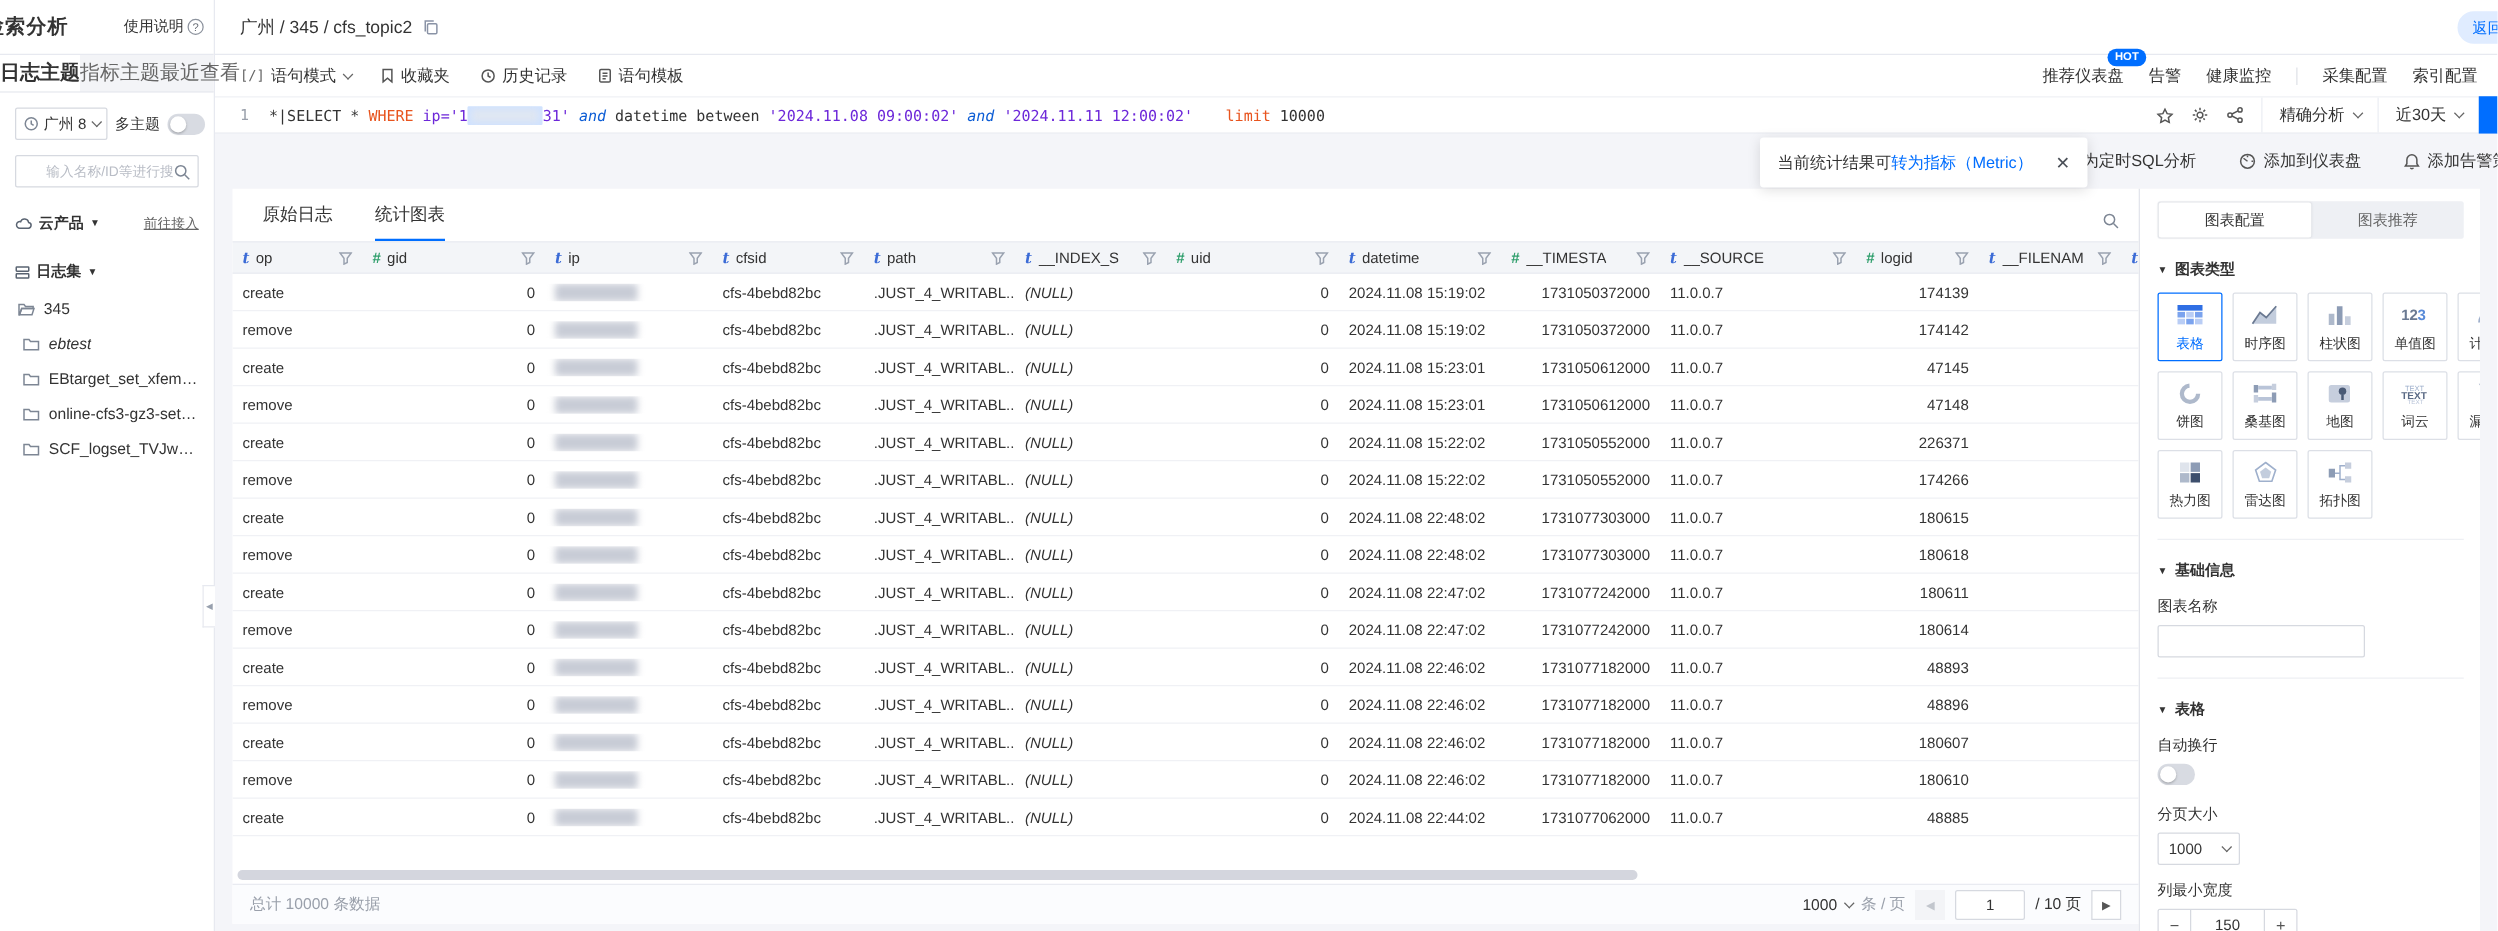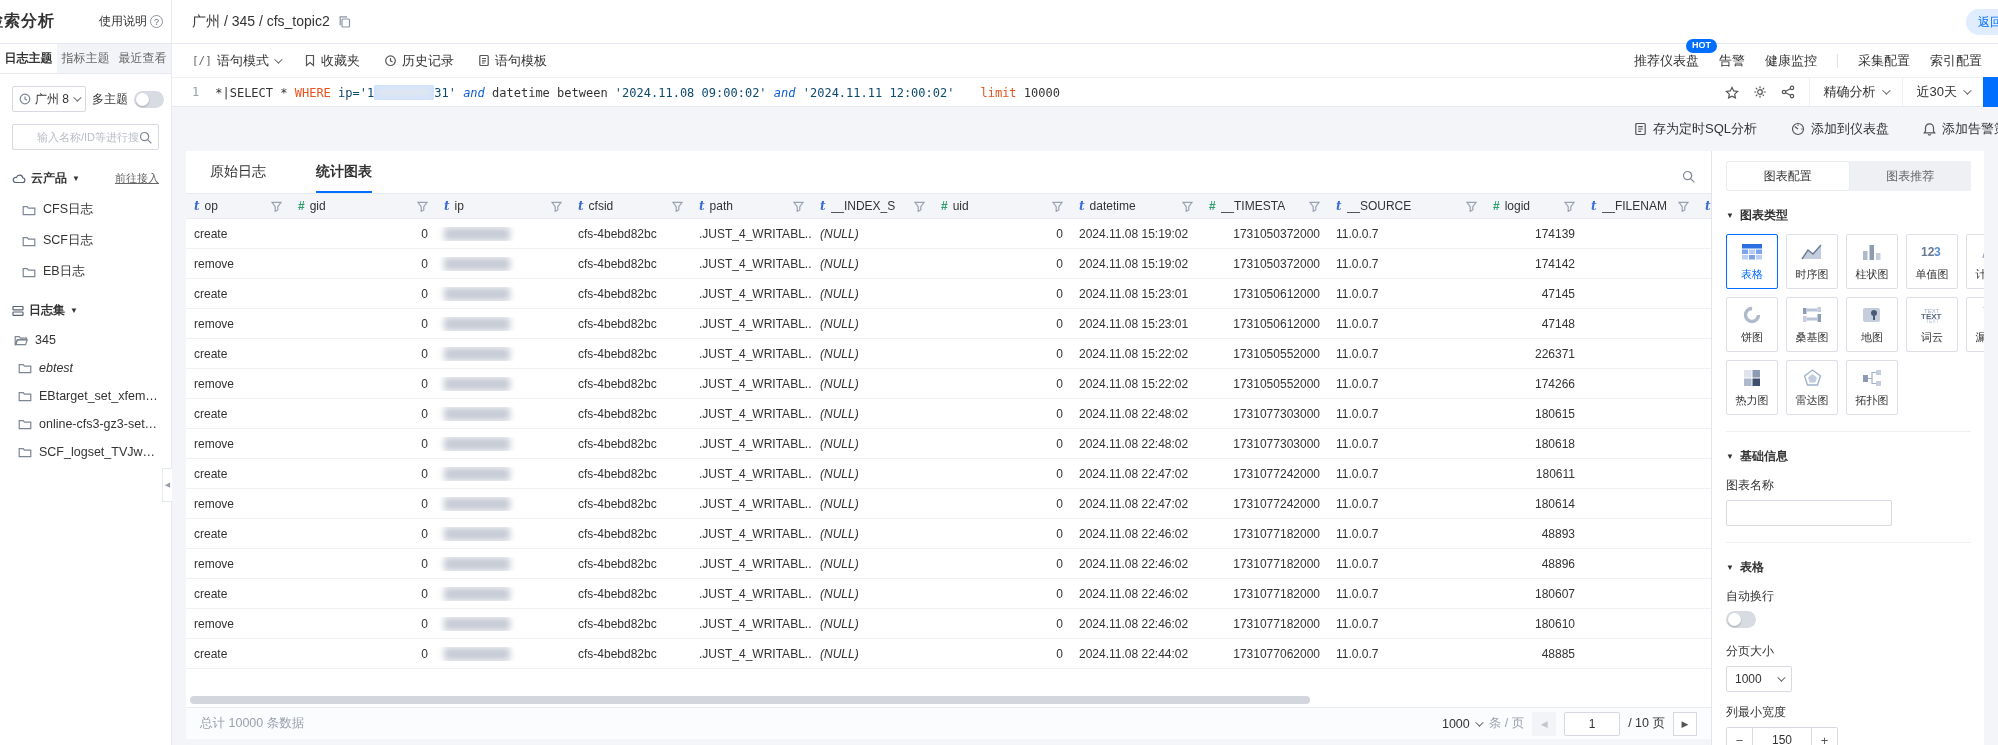--- a/index.html
+++ b/index.html
@@ -10,21 +10,21 @@
   }
   .app { display:flex; width:1998px; height:745px; }
 
   
   .sidebar { width:172px; min-width:172px; background:#fff; border-right:1px solid #e7e9f0; position:relative; }
   .sb-header { height:44px; border-bottom:1px solid #e7e9f0; display:flex; align-items:center; justify-content:space-between; overflow:hidden; padding-right:8px; }
   .sb-title { font-size:16px; font-weight:bold; white-space:nowrap; margin-left:-13px; letter-spacing:1px; }
   .sb-help { display:flex; align-items:center; gap:3px; font-size:12px; color:#333; white-space:nowrap; }
   .qmark { width:13px; height:13px; border:1px solid #8d939e; border-radius:50%; color:#6b7078; font-size:9px; display:flex; align-items:center; justify-content:center; }
   .sb-tabs { display:flex; height:30px; background:#f3f4f7; border-bottom:1px solid #e7e9f0; }
-  .sb-tab { flex:1; display:flex; align-items:center; justify-content:center; color:#666; cursor:pointer; white-space:nowrap; font-size:12px; }
+  .sb-tab { flex:1; display:flex; align-items:center; justify-content:center; color:#666; cursor:pointer; white-space:nowrap; font-size:16px; }
   .sb-tab.active { background:#fff; color:#333; font-weight:bold; }
   .sb-body { padding:12px 12px 0 12px; }
   .region-row { display:flex; align-items:center; gap:6px; }
   .region-select { width:90px; height:26px; border:1px solid #d6d9e0; border-radius:2px; display:flex; align-items:center; gap:4px; padding:0 6px; background:#fff; }
   .region-select span.txt { flex:1; font-size:12px; color:#333; white-space:nowrap; overflow:hidden; }
   .multi-label { font-size:12px; color:#333; white-space:nowrap; }
   .toggle { width:30px; height:17px; border-radius:9px; background:#d8dbe2; position:relative; flex:none; cursor:pointer; }
   .toggle::after { content:""; position:absolute; left:2px; top:2px; width:13px; height:13px; border-radius:50%; background:#fff; box-shadow:0 1px 2px rgba(0,0,0,.25); }
   .sb-search { margin-top:12px; height:26px; border:1px solid #d6d9e0; border-radius:2px; display:flex; align-items:center; padding:0 6px; }
   .sb-search .ph { flex:1; color:#b9bdc6; font-size:11px; white-space:nowrap; overflow:hidden;text-align:right; }
@@ -51,21 +51,21 @@
   .brk { font-family:"DejaVu Sans Mono",monospace; font-size:11px; color:#666; }
   .chev { width:6px; height:6px; border-right:1.4px solid #666; border-bottom:1.4px solid #666; transform:rotate(45deg) translateY(-2px); display:inline-block; }
   .tool-right { margin-left:auto; display:flex; align-items:center; gap:20px; font-size:13px; color:#333; }
   .nav-item { cursor:pointer; white-space:nowrap; position:relative; }
   .hot-badge { position:absolute; top:-13px; right:-18px; background:#006eff; color:#fff; font-size:9px; font-weight:bold; line-height:1; padding:2.5px 6px; border-radius:8px; }
   .vdiv { width:1px; height:14px; background:#dfe2e8; }
 
   .query-row { height:30px; border-top:1px solid #f0f1f5; border-bottom:1px solid #e7e9f0; display:flex; align-items:center; padding-left:20px; background:#fff; font-family:"DejaVu Sans Mono",monospace; font-size:12px; white-space:nowrap; }
   .line-no { color:#9aa0ab; margin-right:16px; }
   .q-kw { color:#e8541e; }
-  .q-str { color:#0c4a6e; }
+  .q-str { color:#6d28d9; }
   .q-and { color:#0b5cd5; font-style:italic; }
   .q-lim { margin-left:26px; }
   .q-blur { display:inline-block; width:60px; height:15px; background:#cfe2ff; vertical-align:-3px; position:relative; overflow:hidden; border-radius:1px; }
   .q-blur::after { content:""; position:absolute; inset:2px 3px; background:#dfe6f2; filter:blur(3px); }
   .query-right { margin-left:auto; display:flex; align-items:center; height:100%; font-family:"Liberation Sans",sans-serif; }
   .q-icons { display:flex; align-items:center; gap:14px; padding:0 14px; }
   .q-sel { height:100%; display:flex; align-items:center; gap:6px; padding:0 14px; border-left:1px solid #eceef3; font-size:13px; color:#333; cursor:pointer; white-space:nowrap; }
   .run-sliver { width:15px; height:30px; background:#006eff; }
 
   
@@ -74,21 +74,21 @@
   .toast { position:absolute; left:1236px; top:3px; height:40px; background:#fff; border-radius:3px; box-shadow:0 2px 10px rgba(0,0,0,.13); display:flex; align-items:center; gap:14px; padding:0 14px; font-size:13px; z-index:4; white-space:nowrap; }
   .toast a { color:#006eff; text-decoration:none; cursor:pointer; }
   .toast .x { color:#4a4f57; font-size:14px; cursor:pointer; margin-left:4px; }
   .action-btns { position:absolute; left:1462px; top:0; height:44px; display:flex; align-items:center; gap:34px; white-space:nowrap; }
   .action-btn { display:flex; align-items:center; gap:6px; font-size:13px; color:#333; cursor:pointer; }
 
   .body-row { flex:1; min-height:0; display:flex; padding-left:14px; }
   .card { width:1525px; min-width:1525px; background:#fff; display:flex; flex-direction:column; min-height:0; margin-bottom:6px; }
   .card-tabs { height:42px; display:flex; align-items:flex-end; padding:0 16px 0 24px; flex:none; }
   .ctab { margin-right:34px; padding-bottom:12px; font-size:14px; color:#333; cursor:pointer; }
-  .ctab.active { font-weight:bold; border-bottom:2px solid #006eff; padding-bottom:10px;margin-left:16px; }
+  .ctab.active { font-weight:normal; border-bottom:2px solid #006eff; padding-bottom:10px; }
   .tabs-search { margin-left:auto; padding-bottom:10px; cursor:pointer; }
 
   .thead { display:flex; height:26px; background:#f3f5f8; border-top:1px solid #e9ebf1; border-bottom:1px solid #e9ebf1; align-items:center; overflow:hidden; flex:none; }
   .th { display:flex; align-items:center; padding:0 8px; height:100%; flex:none; }
   .type-t { color:#3b6bd6; font-family:"DejaVu Serif",serif; font-style:italic; font-weight:bold; margin-right:5px; font-size:12px; }
   .type-n { color:#2e9e6b; font-weight:bold; margin-right:5px; font-size:12px; }
   .th-label { color:#333; font-size:12px; white-space:nowrap; overflow:hidden; }
   .th .funnel { margin-left:auto; padding-left:4px; cursor:pointer; }
   .tbody { flex:1; min-height:0; overflow:hidden; position:relative; }
   .tr { display:flex; height:30px; border-bottom:1px solid #f0f1f5; align-items:center; }
@@ -177,46 +177,20 @@
       <div class="sb-section">
         <span class="ic">
             <svg width="14" height="11" viewBox="0 0 14 11" fill="none" stroke="#7d8694" stroke-width="1.2">
               <path d="M4 9.5a2.6 2.6 0 1 1 .5-5.1A3.3 3.3 0 0 1 10.9 5a2.2 2.2 0 0 1-.6 4.5z" stroke="#5a6472"></path>
             </svg>
           </span>
         <span>云产品</span>
         <span class="caret">▼</span>
         <span class="sb-link">前往接入</span>
       </div>
-      <div id="cloud-items">
-          <div class="sb-item">
-            <span class="ic">
-              <svg width="14" height="12" viewBox="0 0 14 12" fill="none" stroke="#7d8694" stroke-width="1.2">
-                <path d="M1.2 2.6h4l1.2 1.5h6.4v6.6H1.2z"></path>
-              </svg>
-            </span>
-            <span>CFS日志</span>
-          </div>
-          <div class="sb-item">
-            <span class="ic">
-              <svg width="14" height="12" viewBox="0 0 14 12" fill="none" stroke="#7d8694" stroke-width="1.2">
-                <path d="M1.2 2.6h4l1.2 1.5h6.4v6.6H1.2z"></path>
-              </svg>
-            </span>
-            <span>SCF日志</span>
-          </div>
-          <div class="sb-item">
-            <span class="ic">
-              <svg width="14" height="12" viewBox="0 0 14 12" fill="none" stroke="#7d8694" stroke-width="1.2">
-                <path d="M1.2 2.6h4l1.2 1.5h6.4v6.6H1.2z"></path>
-              </svg>
-            </span>
-            <span>EB日志</span>
-          </div>
-        </div>
       <div class="sb-section" style="margin-top:22px">
         <span class="ic">
             <svg width="12" height="12" viewBox="0 0 12 12" fill="none" stroke="#7d8694" stroke-width="1.2">
               <rect x="1" y="1.5" width="10" height="3.4" rx="0.5" stroke="#5a6472"></rect>
               <rect x="1" y="7" width="10" height="3.4" rx="0.5" stroke="#5a6472"></rect>
             </svg>
           </span>
         <span>日志集</span>
         <span class="caret">▼</span>
       </div>
@@ -358,20 +332,24 @@
         <span class="q-sel">
           <span>近30天</span>
           <span class="chev"></span>
         </span>
         <span class="run-sliver"></span>
       </span>
     </div>
 
     <div class="content">
       <div class="actions-row">
+        <div class="toast">
+          <span><span>当前统计结果可</span><a class="link">转为指标（Metric）</a></span>
+          <span class="x">✕</span>
+        </div>
         <div class="action-btns" id="action-btns">
             <span class="action-btn">
               <span class="ic">
                 <svg width="13" height="14" viewBox="0 0 13 14" fill="none" stroke="#7d8694" stroke-width="1.2">
                   <rect x="1.8" y="1.5" width="9.4" height="11" rx="1" stroke="#555"></rect>
                   <path d="M4.2 4.6h4.6M4.2 7h4.6M4.2 9.4h3" stroke="#555"></path>
                 </svg>
               </span>
               <span>存为定时SQL分析</span>
             </span>

